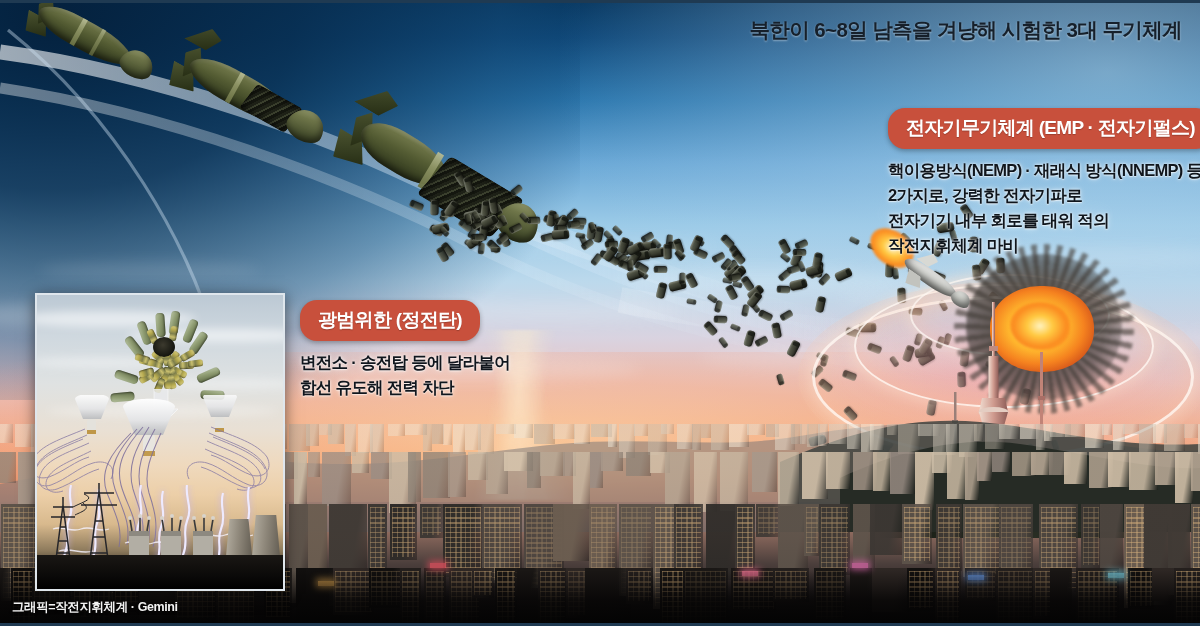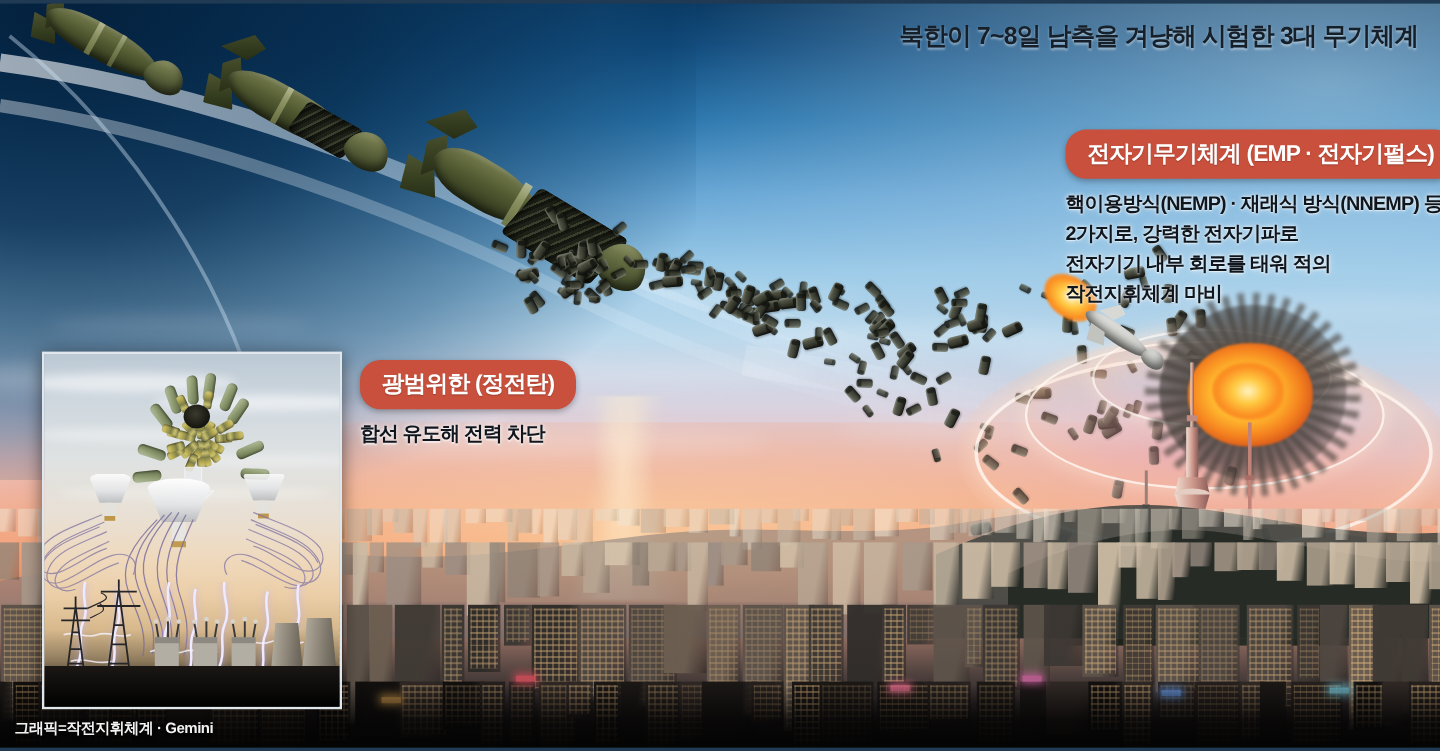--- a/index.html
+++ b/index.html
@@ -1020,36 +1020,37 @@
         <circle cx="176" cy="61" r="2" fill="#d8d4cc"></circle>
       </g>
     </svg>
 
     <div class="cool-tower" style="left:188px;bottom:22px;width:28px;height:48px;"></div>
     <div class="cool-tower" style="left:214px;bottom:22px;width:30px;height:52px;"></div>
 
     <div class="inset-ground"></div>
   </div>
 
-  <div class="headline">북한이 7~8일 남측을 겨냥해 시험한 3대 무기체계</div>
+  <div class="headline">북한이 6~8일 남측을 겨냥해 시험한 3대 무기체계</div>
 
 
   <div class="callout" style="left:888px;top:108px;">
     <div class="badge">전자기무기체계 (EMP · 전자기펄스)</div>
     <div class="ctext">
       <div>핵이용방식(NEMP) · 재래식 방식(NNEMP) 등</div>
       <div>2가지로, 강력한 전자기파로</div>
       <div>전자기기 내부 회로를 태워 적의</div>
       <div>작전지휘체계 마비</div>
     </div>
   </div>
 
   <div class="callout" style="left:300px;top:300px;">
     <div class="badge">광범위한 (정전탄)</div>
     <div class="ctext">
+      <div>변전소 · 송전탑 등에 달라붙어</div>
       <div>합선 유도해 전력 차단</div>
     </div>
   </div>
 
   <div class="credit">그래픽=작전지휘체계 · Gemini</div>
 
   <div class="frame-line" style="top:0;"></div>
   <div class="frame-line" style="bottom:0;"></div>
 </div>
 

